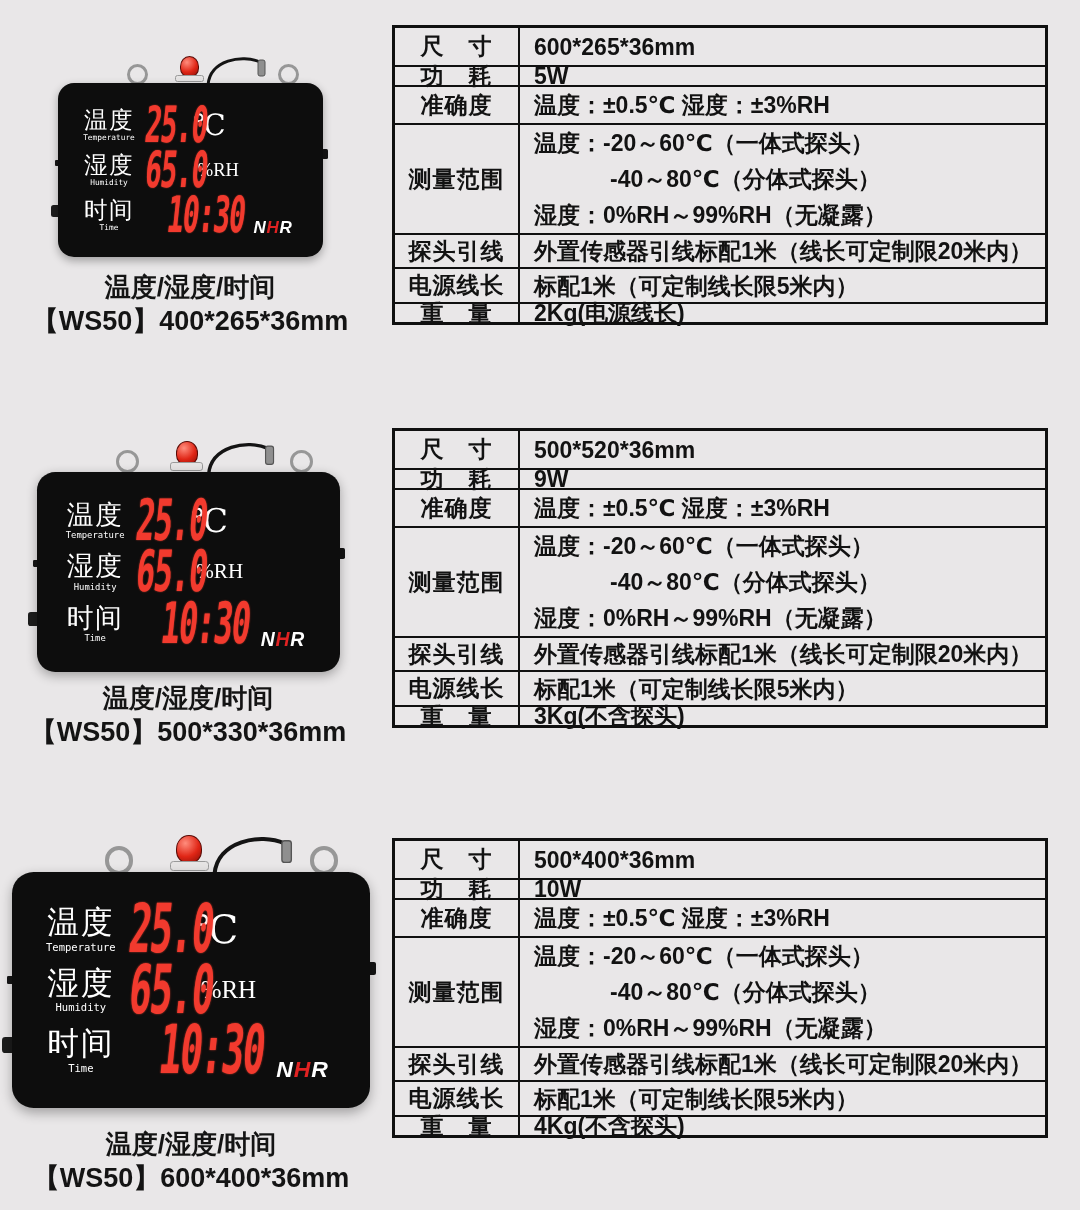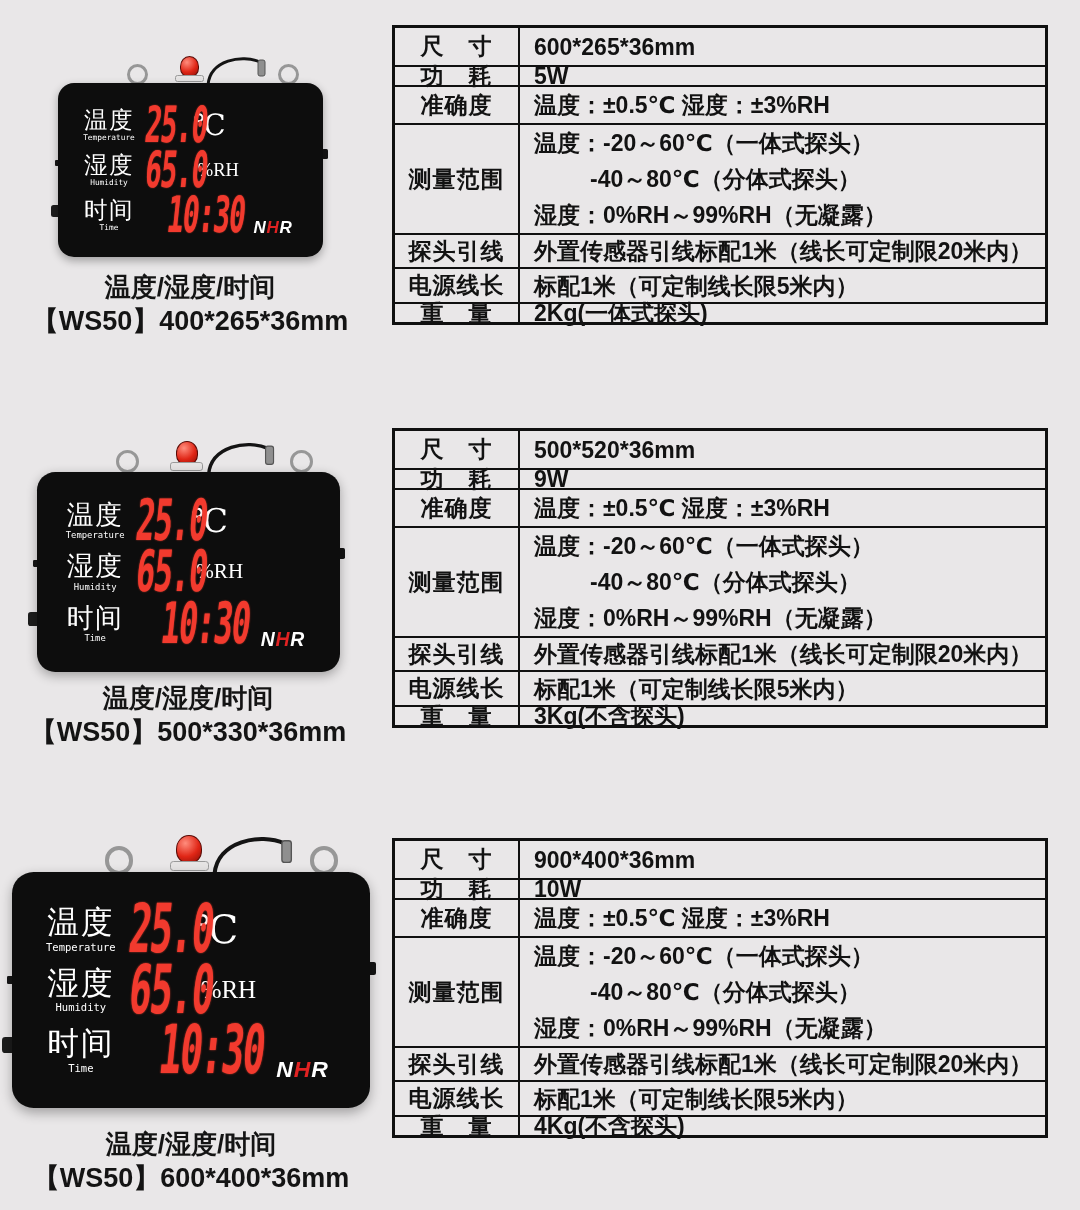--- a/index.html
+++ b/index.html
@@ -27,21 +27,21 @@
     font-size:23px;font-weight:700;letter-spacing:1px;box-sizing:border-box;
   }
   .td{
     flex:1;display:flex;flex-direction:column;justify-content:center;
     box-sizing:border-box;
   }
   .ln{
     padding-left:14px;font-size:23px;font-weight:700;line-height:36px;
     white-space:nowrap;
   }
-  .ln.indent{padding-left:70px;}
+  .ln.indent{padding-left:90px;}
   
   .device{position:absolute;}
   .size1{left:58px;top:83px;width:265px;height:174px;font-size:10px;}
   .size2{left:37px;top:472px;width:303px;height:200px;font-size:11.4px;}
   .size3{left:12px;top:872px;width:358px;height:236px;font-size:13.5px;}
   .panel{
     position:absolute;inset:0;background:#0d0d0d;border-radius:1.6em;
     box-shadow:0 .35em .9em rgba(0,0,0,.30);
     display:flex;flex-direction:column;justify-content:center;
     padding-left:2.3em;box-sizing:border-box;
@@ -166,21 +166,21 @@
   </div>
   <div class="tr h35">
     <div class="th">电源线长</div>
     <div class="td">
         <div class="ln">标配1米（可定制线长限5米内）</div>
       </div>
   </div>
   <div class="tr h36">
     <div class="th">重　量</div>
     <div class="td">
-        <div class="ln">2Kg(一体式探头)</div>
+        <div class="ln">2Kg(电源线长)</div>
       </div>
   </div>
 </div>
 
 <div class="device size2">
   <span class="ring rl"></span>
   <span class="ring rr"></span>
   <div class="alarm">
     <div class="dome"></div>
     <div class="abase"></div>
@@ -310,21 +310,21 @@
     <div class="brand"><span>N</span><span class="h">H</span><span>R</span></div>
   </div>
 </div>
 <div class="caption cap1" style="left:11px;top:1127px;">温度/湿度/时间</div>
 <div class="caption cap2" style="left:11px;top:1160px;">【WS50】600*400*36mm</div>
 
 <div class="spec-table" style="top:838px;">
   <div class="tr h37">
     <div class="th">尺　寸</div>
     <div class="td">
-        <div class="ln">900*400*36mm</div>
+        <div class="ln">500*400*36mm</div>
       </div>
   </div>
   <div class="tr h36">
     <div class="th">功　耗</div>
     <div class="td">
         <div class="ln">10W</div>
       </div>
   </div>
   <div class="tr h38">
     <div class="th">准确度</div>

